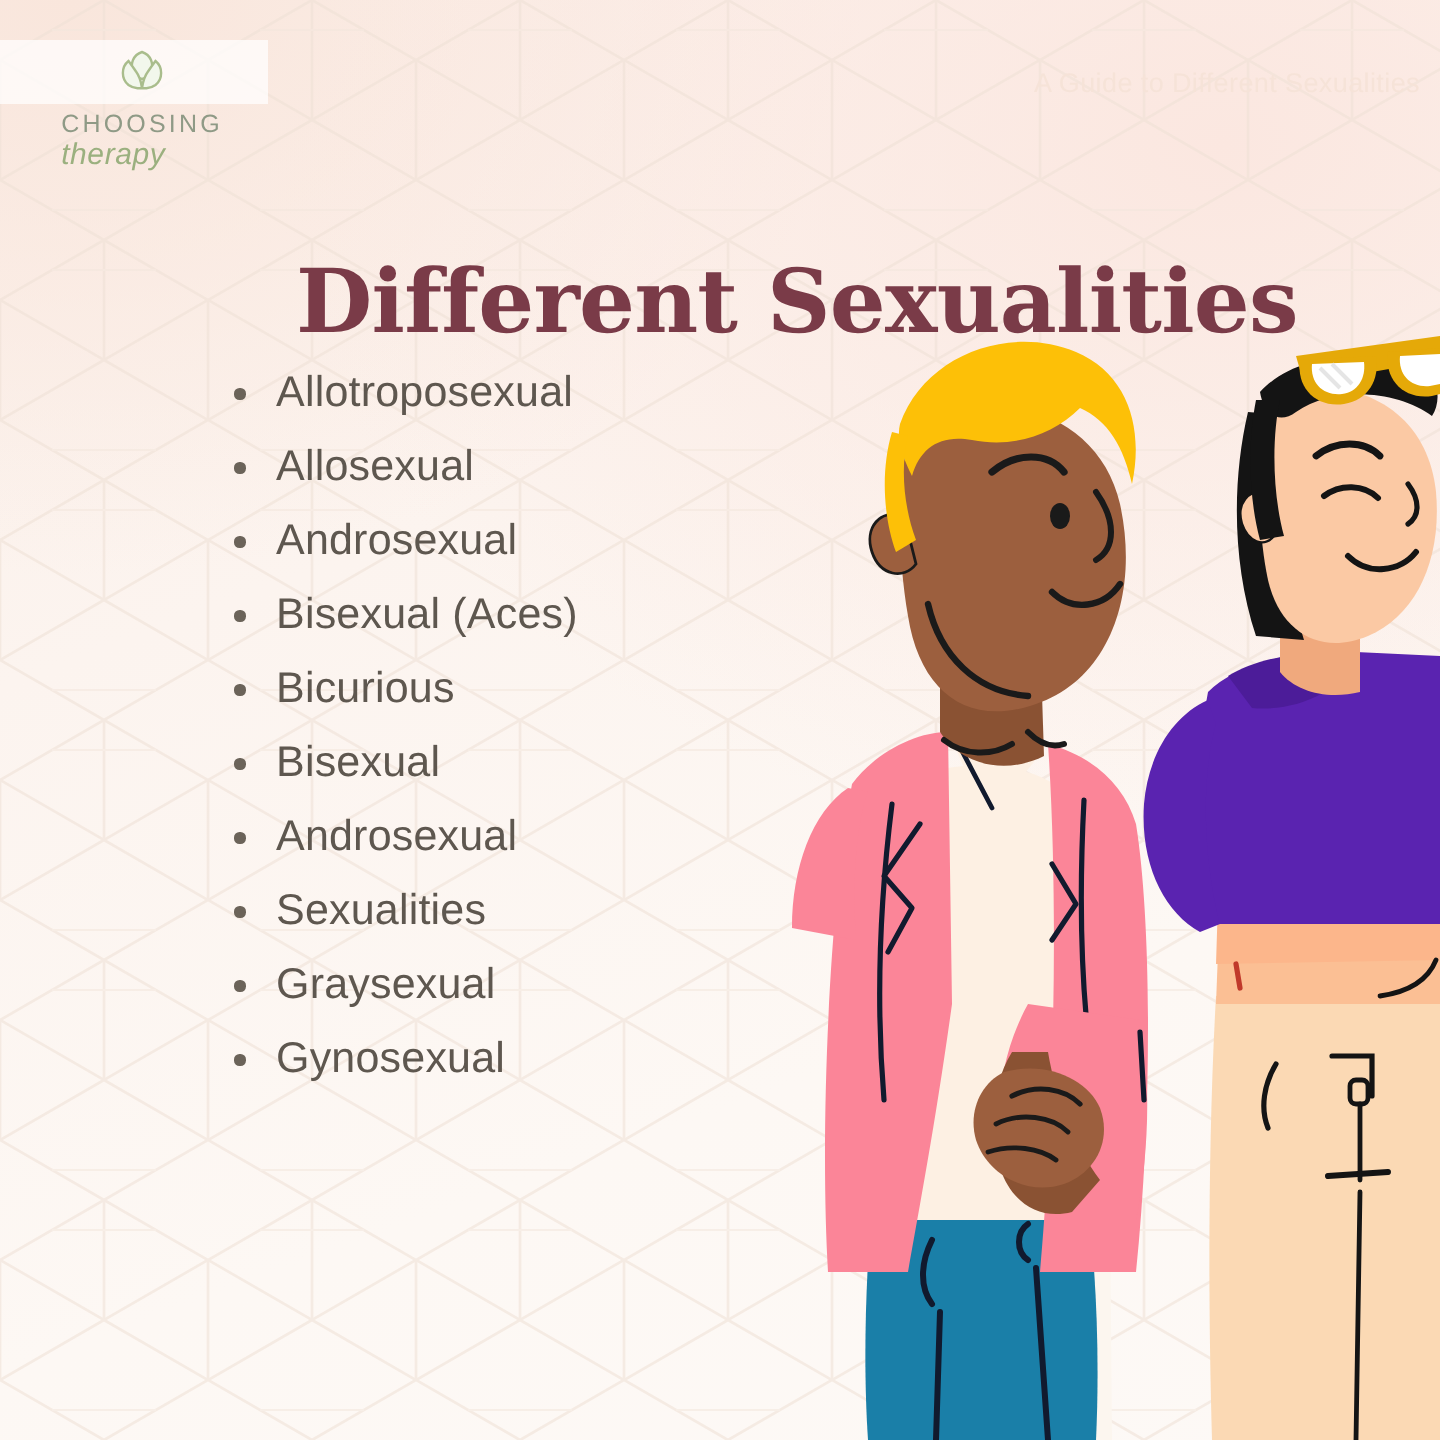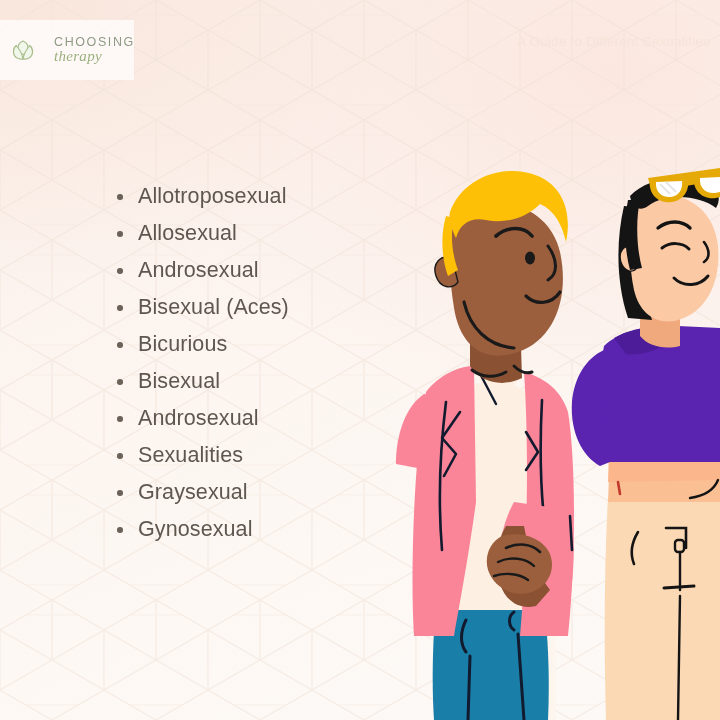--- a/index.html
+++ b/index.html
@@ -28,40 +28,41 @@
     opacity: 0.55;
     pointer-events: none;
   }
 
   
   .logo-plate {
     position: absolute;
     left: 0px;
     top: 20px;
     width: 134px;
-    height: 60px;
+    height: 32px;
     background: rgba(255,255,255,0.72);
     display: flex;
     align-items: center;
-    gap: 16px;
+    gap: 6px;
     padding-left: 8px;
     box-sizing: border-box;
+    flex-direction: column;
   }
   .logo-mark { width: 30px; height: 30px; flex: none; }
   .logo-words { display: flex; flex-direction: column; line-height: 1; }
   .logo-top {
     font-size: 12.5px;
     letter-spacing: 1.6px;
     color: #8f9a86;
     font-family: "Liberation Sans", sans-serif;
   }
   .logo-script {
     font-size: 15px;
     color: #9bb07f;
-    font-family: Liberation Serif, serif;
+    font-family: Liberation Sans, sans-serif;
     font-style: italic;
     margin-top: 1px;
     letter-spacing: 0.3px;
   }
 
   
   .corner-caption {
     position: absolute;
     right: 10px;
     top: 34px;
@@ -159,20 +160,21 @@
       </g>
     </svg>
     <div class="logo-words">
       <span class="logo-top">CHOOSING</span>
       <span class="logo-script">therapy</span>
     </div>
   </div>
 
   <div class="corner-caption">A Guide to Different Sexualities</div>
 
+  <h1 class="title">Different Sexualities</h1>
 
   <ul class="terms-list">
     <li>Allotroposexual</li>
     <li>Allosexual</li>
     <li>Androsexual</li>
     <li>Bisexual (Aces)</li>
     <li>Bicurious</li>
     <li>Bisexual</li>
     <li>Androsexual</li>
     <li>Sexualities</li>

